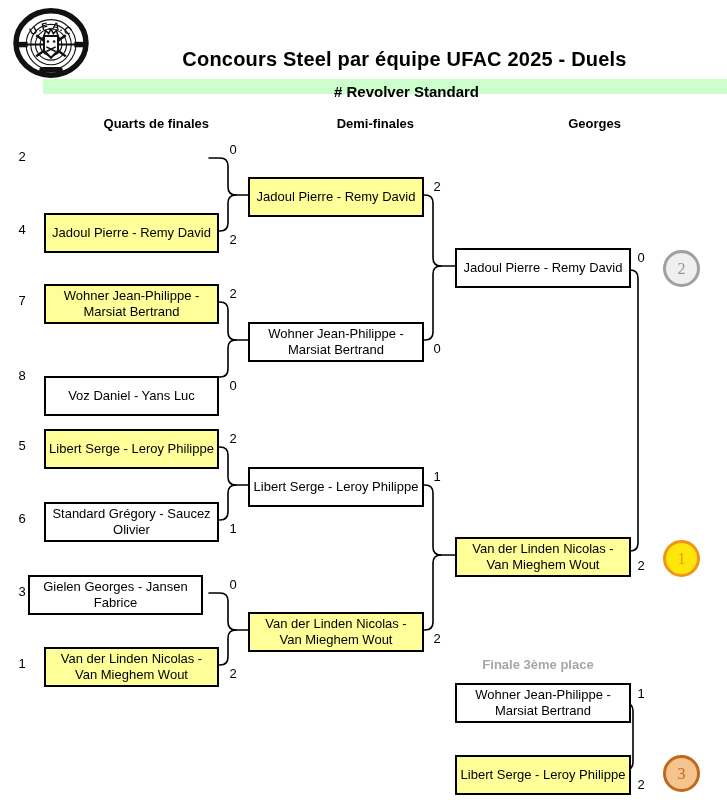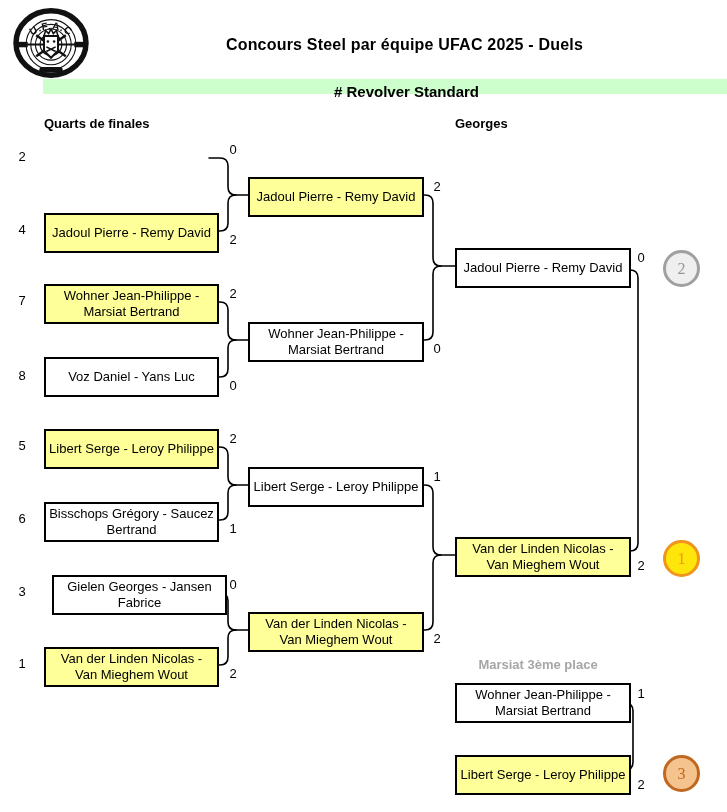--- a/index.html
+++ b/index.html
@@ -1,27 +1,27 @@
 <!DOCTYPE html>
 <html style="--banner_bg: #ccffcc; --win_bg: #ffff99; --gold_bg: #ffe60a; --gold_border: #f0941d; --silver_bg: #efefef; --silver_border: #a0a0a0; --silver_text: #969696; --bronze_bg: #f5c48e; --bronze_border: #c06820; --muted_label: #a6a6a6;"><head>
 <meta charset="utf-8">
 <style>
   html,body{margin:0;padding:0;background:#fff;}
   #page{position:relative;width:727px;height:812px;background:#fff;overflow:hidden;
         font-family:"Liberation Sans", sans-serif;color:#000;}
 
   
   #logo{position:absolute;left:12px;top:8px;}
-  #title{position:absolute;left:100px;right:18px;top:36px;text-align:center;
-         font-size:16px;font-weight:bold;letter-spacing:.2px;}
+  #title{position:absolute;left:100px;right:18px;top:48px;text-align:center;
+         font-size:20px;font-weight:bold;letter-spacing:.2px;}
   #banner{position:absolute;left:0;top:79px;width:727px;height:15px;
           background:var(--banner_bg,#ccffcc);text-align:center;
           font-size:15px;font-weight:bold;line-height:25px;margin-left:43px;}
 
-  .col-header{position:absolute;top:116px;height:18px;text-align:left;
+  .col-header{position:absolute;top:116px;height:18px;text-align:right;
               font-size:13px;font-weight:bold;}
   #hdr-qf{left:44px;width:165px;}
   #hdr-sf{left:248px;width:166px;}
   #hdr-f{left:455px;width:166px;}
   #hdr-3rd{position:absolute;left:455px;top:657px;width:166px;text-align:center;
            font-size:13px;font-weight:bold;color:var(--muted_label,#a6a6a6);}
 
   
   .team-box{position:absolute;width:165px;height:36px;border:2px solid #000;
             background:#fff;display:flex;align-items:center;justify-content:center;
@@ -72,22 +72,23 @@
       <path id="arcT" d="M16 43 Q50 12 84 43" fill="none"></path>
       <text font-size="13" font-weight="bold" letter-spacing="1" fill="#111">
         <textPath href="#arcT" startOffset="50%" text-anchor="middle">U.F.A.C</textPath>
       </text>
     </svg>
   </div>
   <div id="title">Concours Steel par équipe UFAC 2025 - Duels</div>
   <div id="banner"># Revolver Standard</div>
 
   <div id="hdr-qf" class="col-header">Quarts de finales</div>
+  <div id="hdr-sf" class="col-header">Demi-finales</div>
   <div id="hdr-f" class="col-header">Georges</div>
-  <div id="hdr-3rd">Marsiat 3ème place</div>
+  <div id="hdr-3rd">Finale 3ème place</div>
 
   <svg id="wires" width="727" height="812">
     <path d="M209 158 H220 Q228 158 228 166 V187 Q228 195 236 195 H248"></path>
     <path d="M209 231 H220 Q228 231 228 223 V203 Q228 195 236 195"></path>
     <path d="M209 302 H220 Q228 302 228 310 V332 Q228 340 236 340 H248"></path>
     <path d="M209 377 H220 Q228 377 228 369 V348 Q228 340 236 340"></path>
     <path d="M209 447 H220 Q228 447 228 455 V477 Q228 485 236 485 H248"></path>
     <path d="M209 520 H220 Q228 520 228 512 V493 Q228 485 236 485"></path>
     <path d="M209 593 H220 Q228 593 228 601 V622 Q228 630 236 630 H248"></path>
     <path d="M209 665 H220 Q228 665 228 657 V638 Q228 630 236 630"></path>
@@ -107,30 +108,30 @@
   <div class="seed" style="top:511px">6</div>
   <div class="seed" style="top:584px">3</div>
   <div class="seed" style="top:656px">1</div>
 
   <div class="team-box win" style="left:44px;top:213px">
       <span>Jadoul Pierre - Remy David</span>
     </div>
   <div class="team-box win" style="left:44px;top:284px">
       <span>Wohner Jean-Philippe - Marsiat Bertrand</span>
     </div>
-  <div class="team-box" style="left:44px;top:357px">
+  <div class="team-box" style="left:44px;top:376px">
       <span>Voz Daniel - Yans Luc</span>
     </div>
   <div class="team-box win" style="left:44px;top:429px">
       <span>Libert Serge - Leroy Philippe</span>
     </div>
   <div class="team-box" style="left:44px;top:502px">
-      <span>Bisschops Grégory - Saucez Bertrand</span>
+      <span>Standard Grégory - Saucez Olivier</span>
     </div>
-  <div class="team-box" style="left:52px;top:575px">
+  <div class="team-box" style="left:28px;top:575px">
       <span>Gielen Georges - Jansen Fabrice</span>
     </div>
   <div class="team-box win" style="left:44px;top:647px">
       <span>Van der Linden Nicolas - Van Mieghem Wout</span>
     </div>
 
   <div class="score" style="left:220px;top:142px">0</div>
   <div class="score" style="left:220px;top:232px">2</div>
   <div class="score" style="left:220px;top:286px">2</div>
   <div class="score" style="left:220px;top:378px">0</div>

